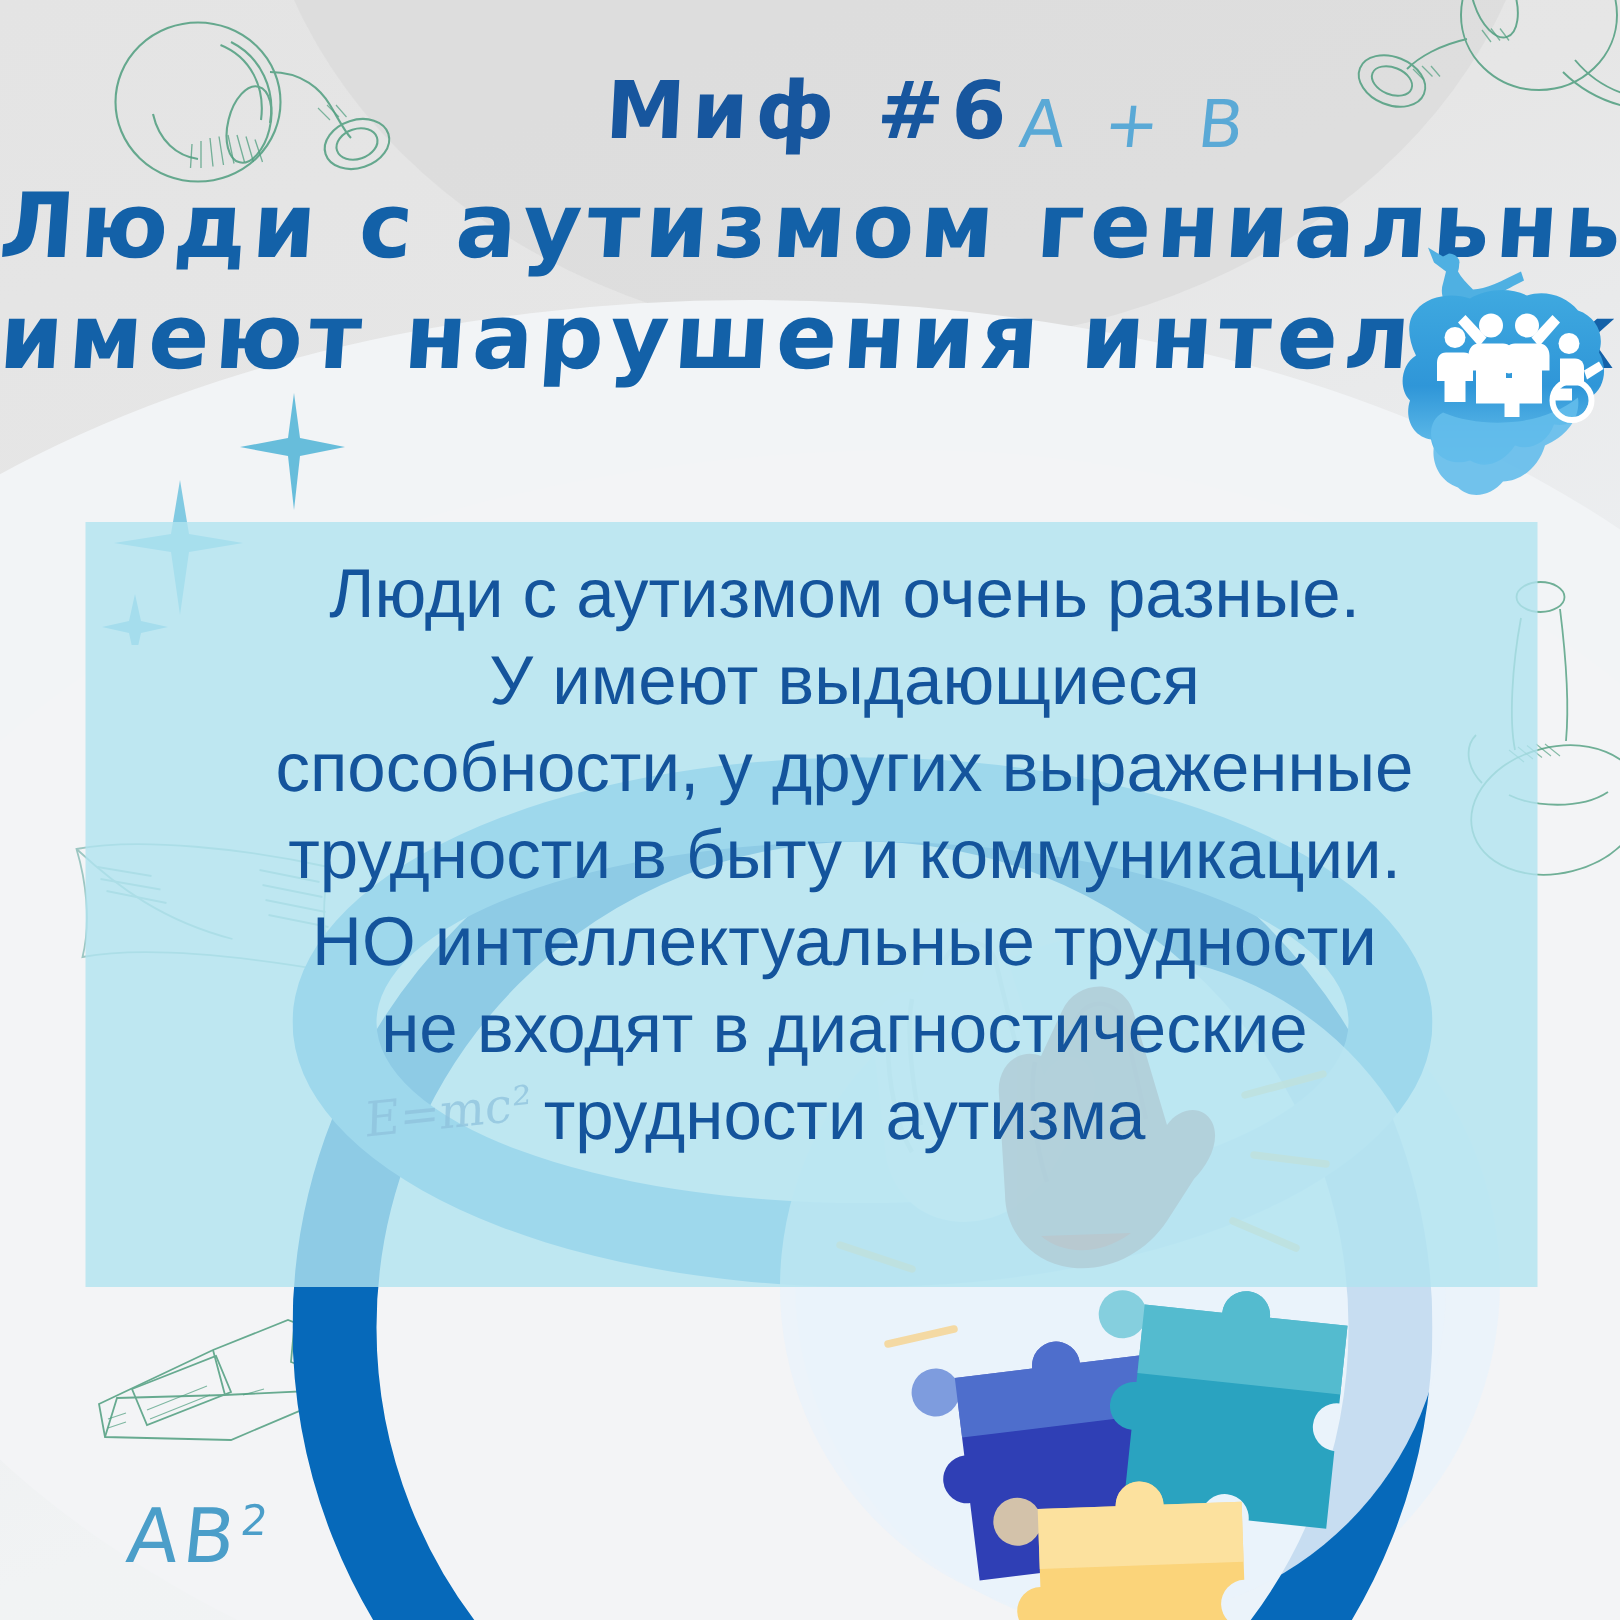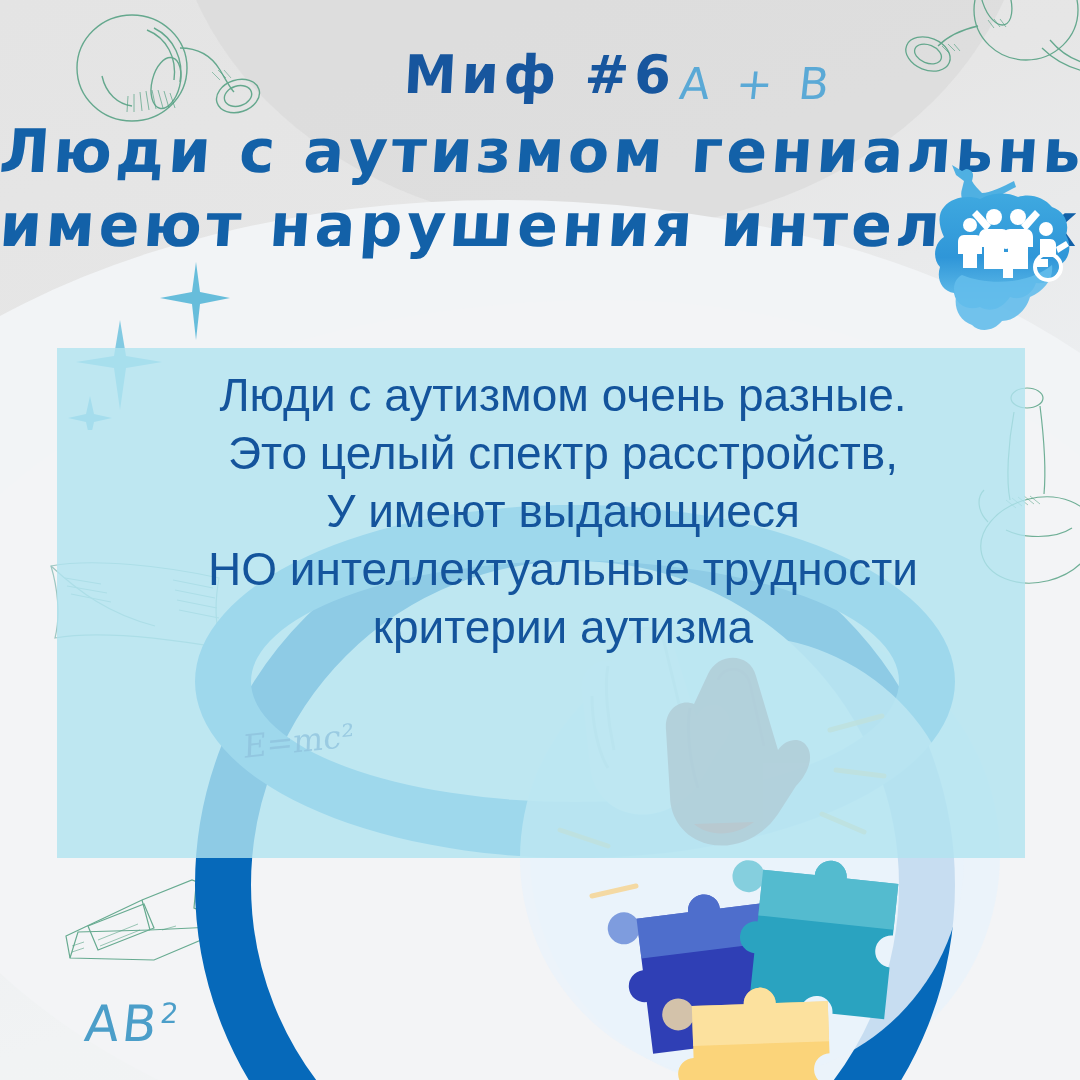--- a/index.html
+++ b/index.html
@@ -240,24 +240,26 @@
   </div>
 
   <div class="hand-note note-ab">A + B</div>
 
   <div class="hand-note note-ab2">
     <span>AB</span><sup>2</sup>
   </div>
 
   <div class="body-copy">
     <span class="ln">Люди с аутизмом очень разные.</span>
-    <span class="ln">Это целый спектр расстройств,</span>
     <span class="ln">У имеют выдающиеся</span>
+    <span class="ln">способности, у других выраженные</span>
+    <span class="ln">трудности в быту и коммуникации.</span>
     <span class="ln">НО интеллектуальные трудности</span>
-    <span class="ln">критерии аутизма</span>
+    <span class="ln">не входят в диагностические</span>
+    <span class="ln">трудности аутизма</span>
   </div>
 
   <svg class="logo" width="148" height="175" viewBox="0 0 148 175">
     <defs>
       <linearGradient id="regGrad" x1="0" y1="0" x2="0" y2="1">
         <stop offset="0%" stop-color="#3fa9e0"></stop>
         <stop offset="55%" stop-color="#2f96d8"></stop>
         <stop offset="100%" stop-color="#6ec6ee"></stop>
       </linearGradient>
     </defs>

